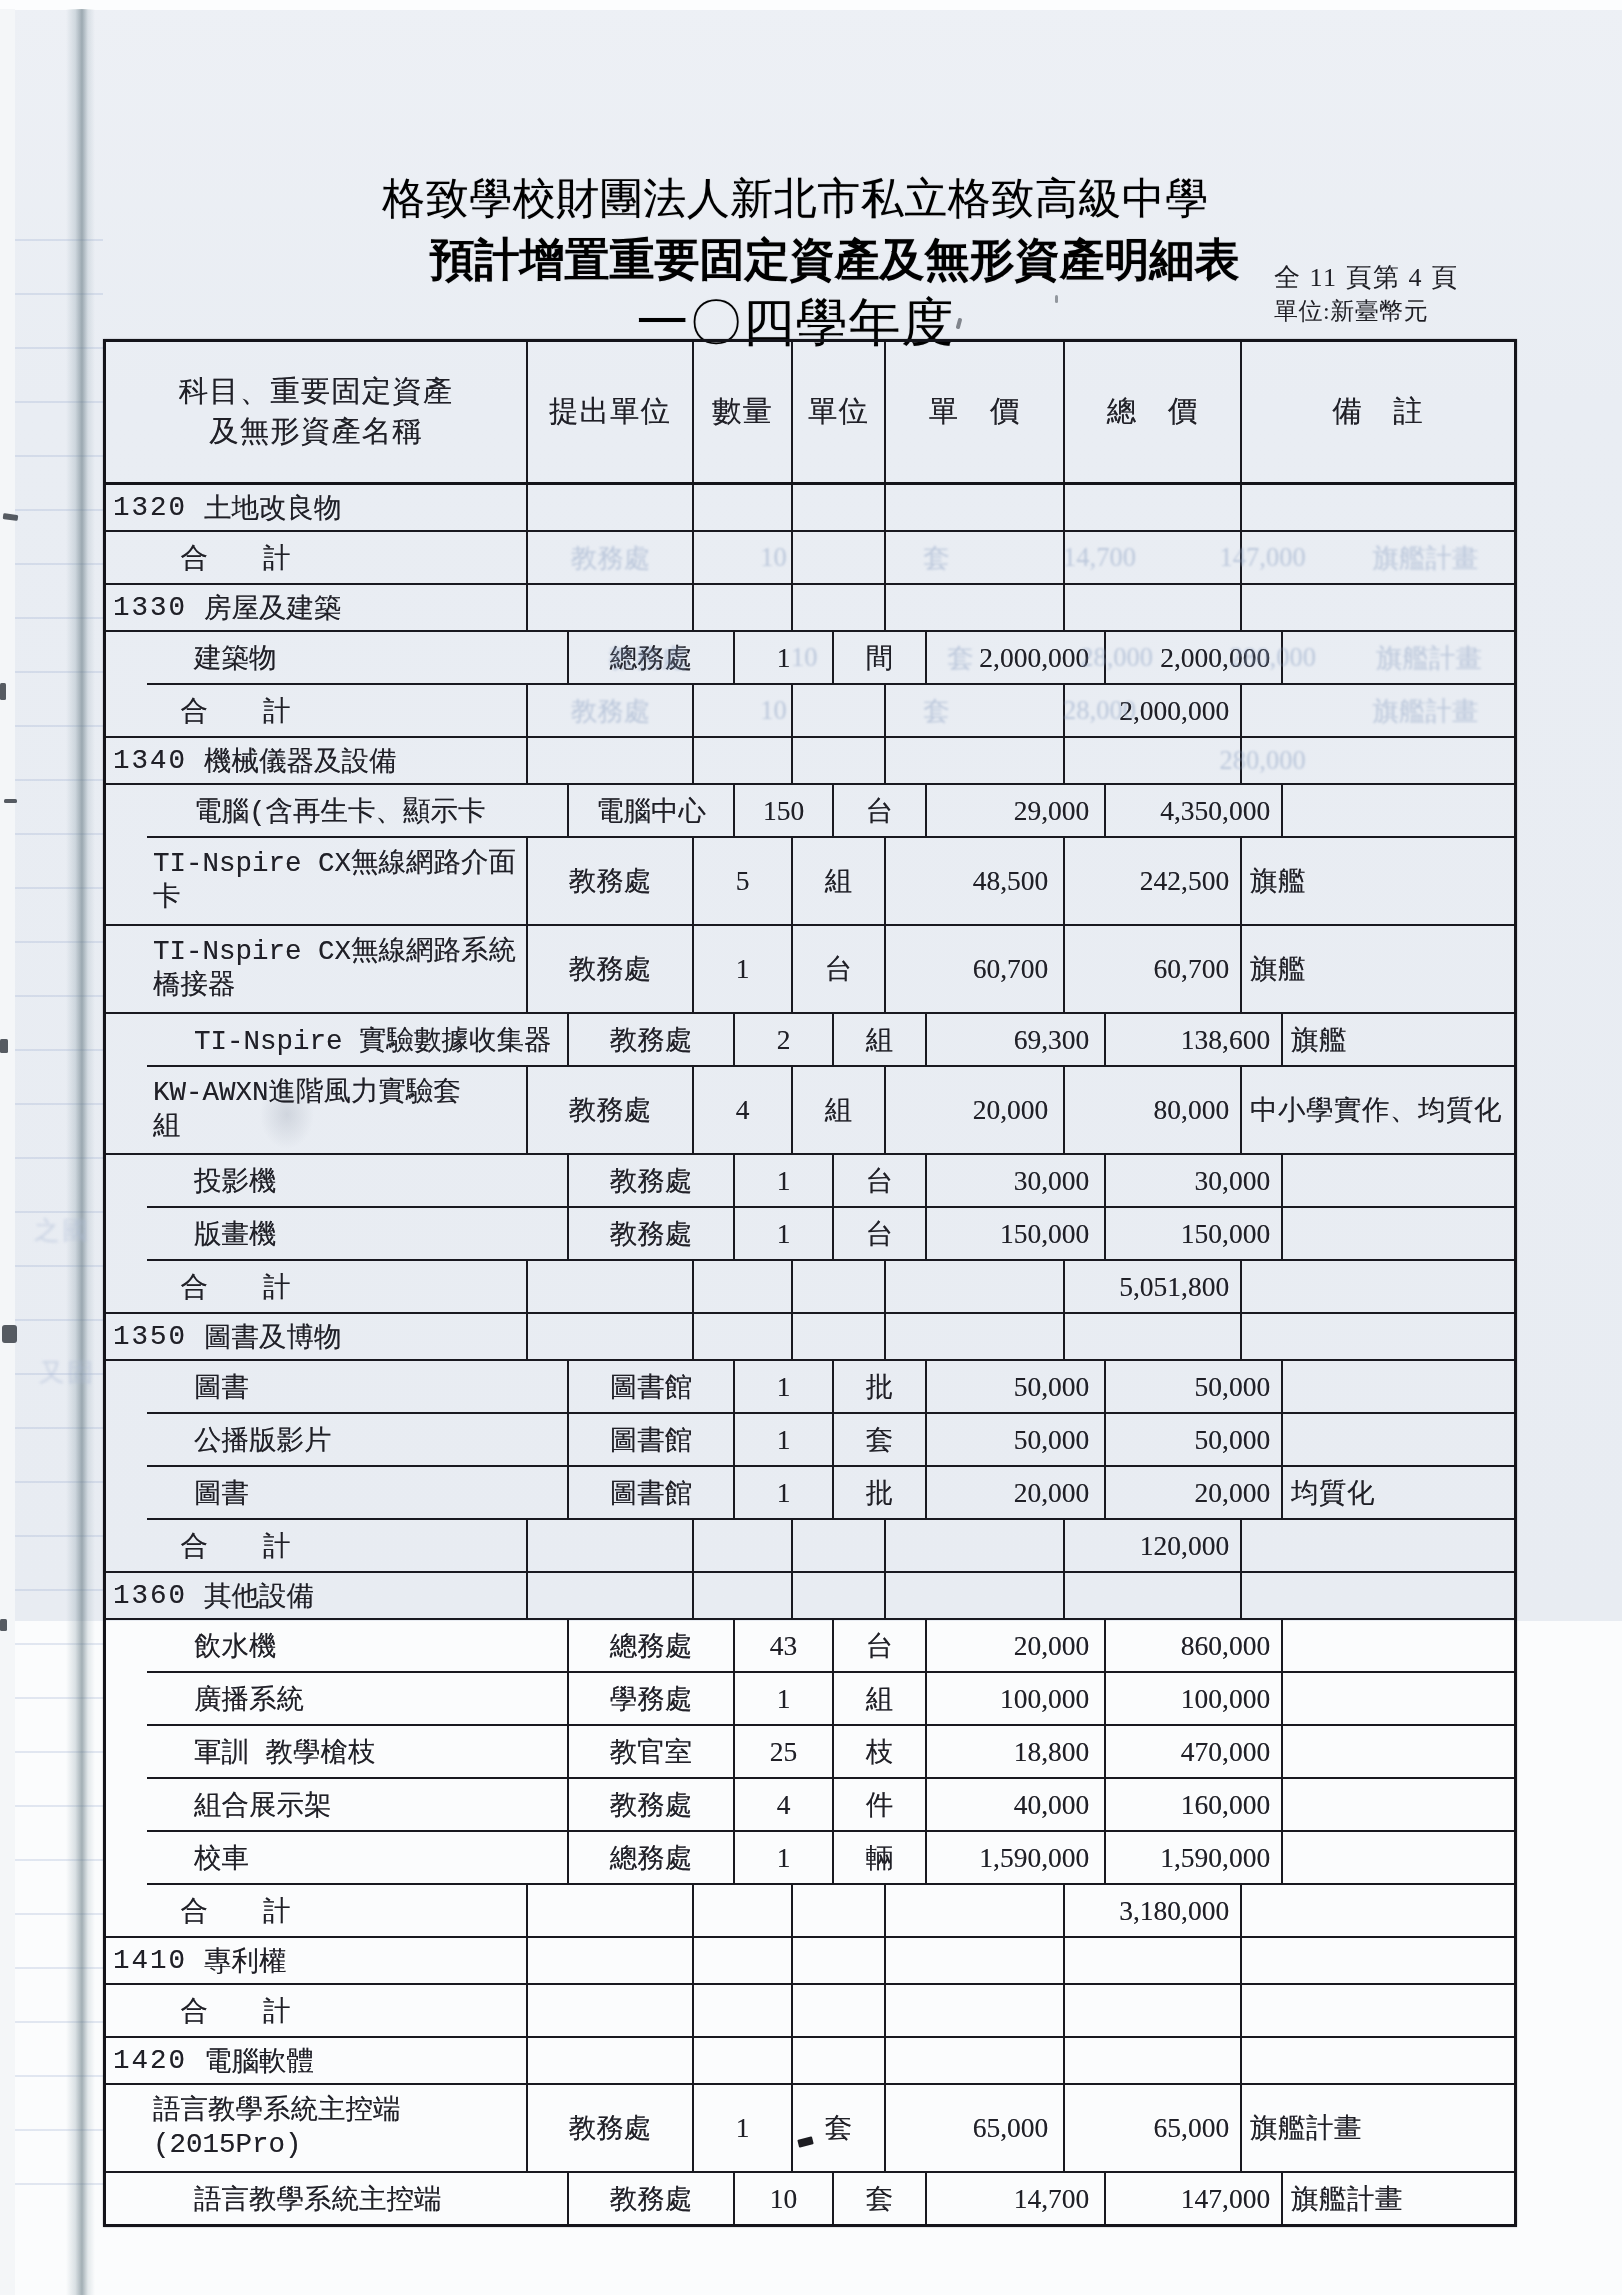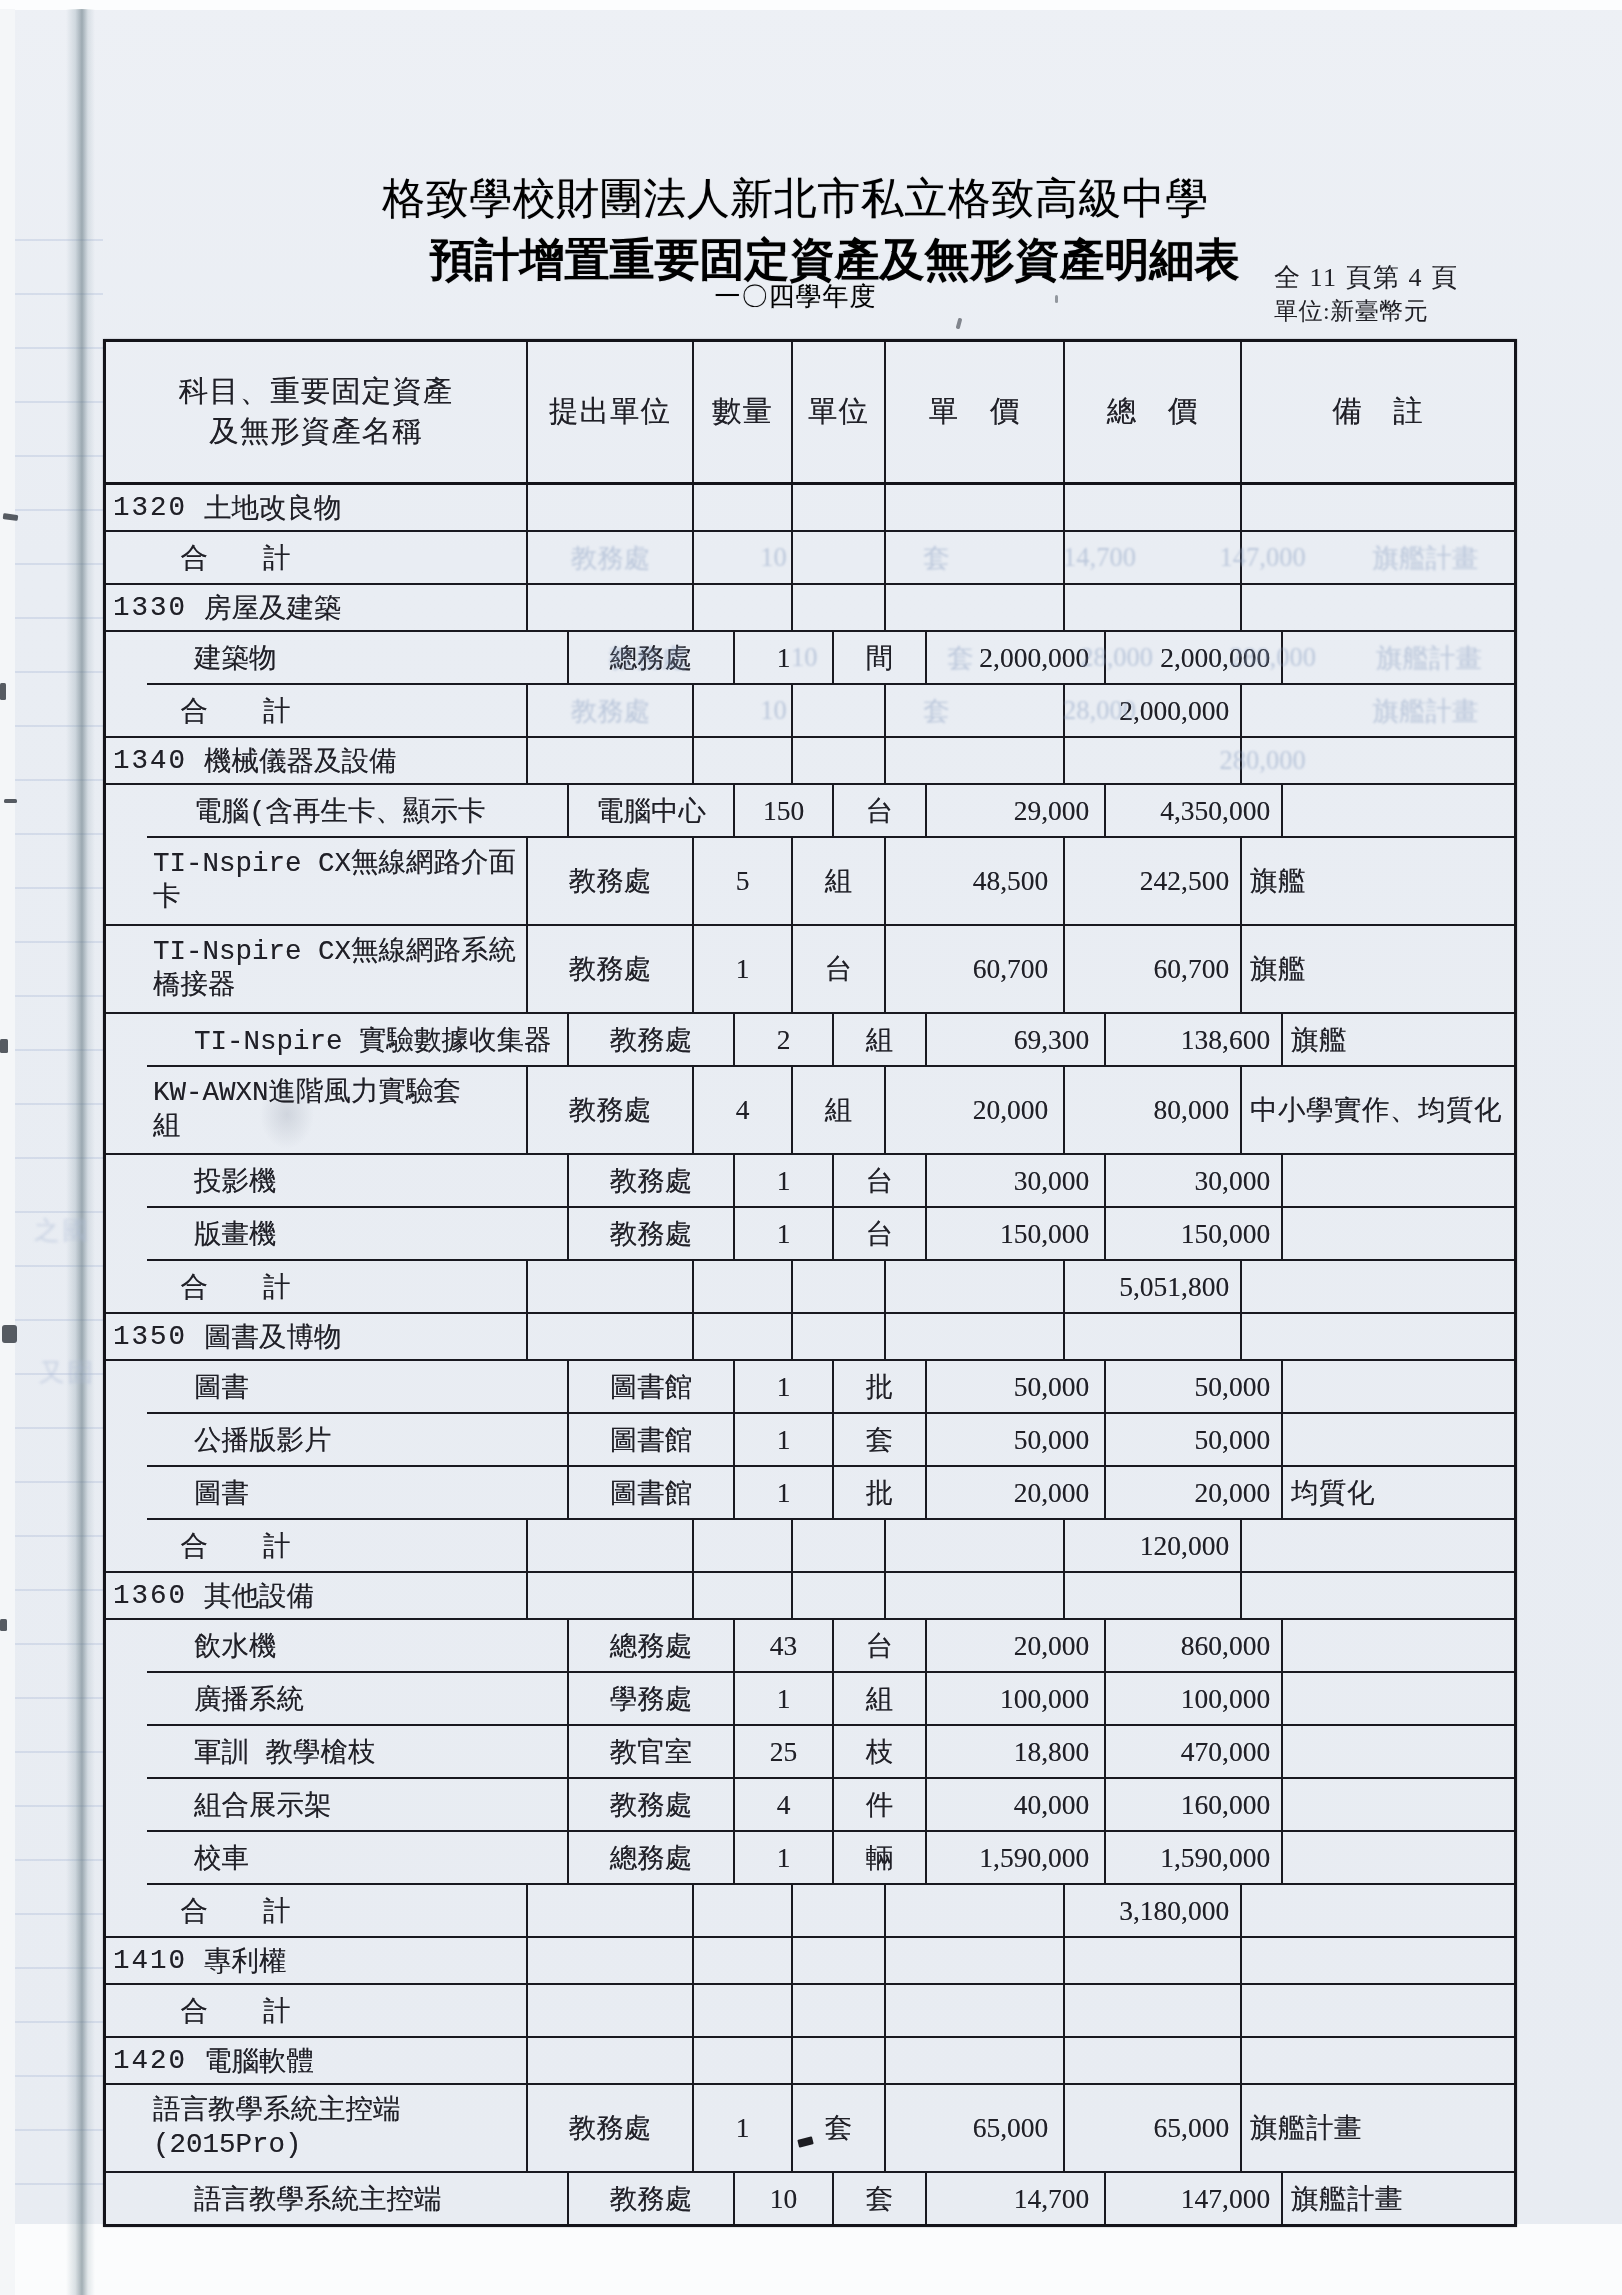--- a/index.html
+++ b/index.html
@@ -4,21 +4,21 @@
 <style>
   html,body{margin:0;padding:0;}
   body{
     width:1623px;height:2295px;
     background:#fbfcfd;
     font-family:"Liberation Serif","DejaVu Serif",serif;
     overflow:hidden;
     position:relative;
   }
   .page{
-    position:absolute;left:0;top:0;width:1623px;height:2224px;
+    position:absolute;left:0;top:0;width:1623px;height:1621px;
     background:linear-gradient(180deg,#edf0f5 0%,#e9edf3 25%,#e8ecf2 100%);
   }
   
   .top-strip{position:absolute;left:0;top:0;width:1623px;height:9.8px;background:#fcfdfe;}
   .left-strip{position:absolute;left:0;top:8.8px;width:14.7px;height:2287px;background:#f4f6f8;}
   
   .fold{
     position:absolute;left:66px;top:8.8px;width:28.5px;height:2287px;
     background:linear-gradient(90deg,rgba(140,160,170,0) 0%,rgba(140,160,170,.30) 32%,rgba(98,118,128,.58) 55%,rgba(140,160,170,.22) 76%,rgba(140,160,170,0) 100%);
   }
@@ -41,21 +41,21 @@
   .sp4{left:0px;top:1039px;width:7.9px;height:13.7px;}
   .sp5{left:2px;top:1325px;width:14.7px;height:17.7px;border-radius:2.9px;}
   .sp6{left:0px;top:1619px;width:6.9px;height:11.8px;}
   .sp7{left:957px;top:318px;width:3.9px;height:10.8px;opacity:.6;transform:rotate(15deg);}
   .sp8{left:1055px;top:295px;width:2.9px;height:7.9px;opacity:.5;}
   .ink-mark-bottom{position:absolute;left:798px;top:2138px;width:14.7px;height:7.9px;background:#1d1d22;transform:rotate(-14deg);border-radius:1px;}
   .smudge{position:absolute;left:260px;top:1080px;width:54px;height:69px;
     background:radial-gradient(closest-side,rgba(120,130,148,.22),rgba(120,130,148,0));}
   .t1{position:absolute;left:0;top:170px;width:1591px;text-align:center;font-size:43px;letter-spacing:0.5px;text-shadow:0 0 1px rgba(25,25,35,.35);}
   .t2{position:absolute;left:0;top:230px;width:1591px;text-align:center;font-size:45px;font-weight:bold;letter-spacing:0px;text-shadow:0 0 1px rgba(25,25,35,.4);padding-left:39px;}
-  .t3{position:absolute;left:0;top:279px;width:1591px;text-align:center;font-size:26px;letter-spacing:1px;text-shadow:0 0 1px rgba(25,25,35,.35);}
+  .t3{position:absolute;left:0;top:288px;width:1591px;text-align:center;font-size:52px;letter-spacing:1px;text-shadow:0 0 1px rgba(25,25,35,.35);}
   .page-info{position:absolute;left:1274px;top:260px;font-size:26px;color:#1e1e24;letter-spacing:1.5px;}
   .unit-note{position:absolute;left:1274px;top:295px;font-size:24px;color:#1e1e24;letter-spacing:0.5px;}
 
   
   .tbl{
     position:absolute;left:103px;top:339px;width:1408px;
     border:3.9px solid #14141a;
     color:#202027;
     box-shadow:0 0 1.5px rgba(20,20,30,.35);
   }

